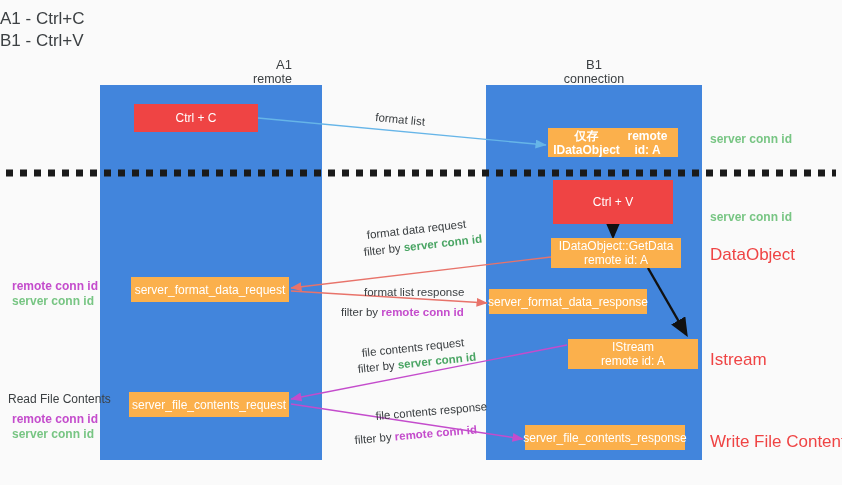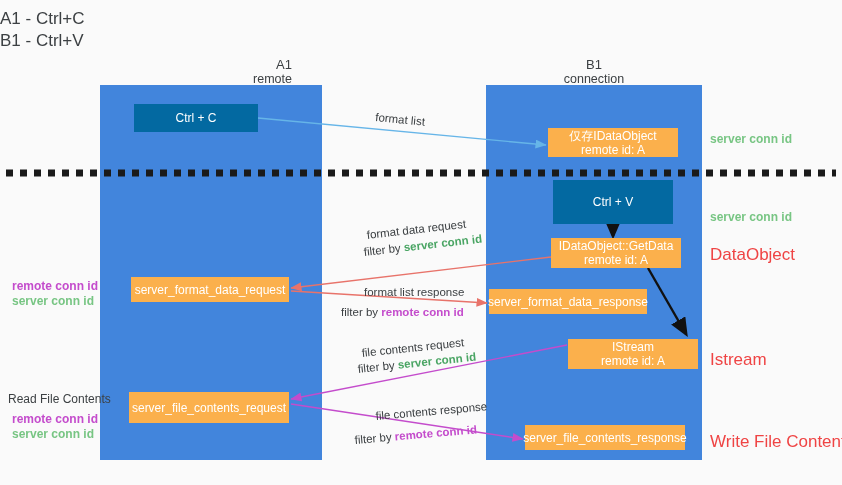--- a/index.html
+++ b/index.html
@@ -31,21 +31,21 @@
   .node{
     position:absolute;
     display:flex;align-items:center;justify-content:center;
     text-align:center;
     color:#ffffff;
     font-size:12px;
     line-height:14px;
     box-sizing:border-box;
     padding:2px 4px;
   }
-  .node.green{background:#0369a1;}
+  .node.green{background:#ef4444;}
   .node.orange{background:#fbb04c;}
 
   .edge-label{
     position:absolute;
     font-size:11.5px;
     line-height:14px;
     color:#3c4043;
     white-space:nowrap;
     transform-origin:left top;
   }
@@ -113,21 +113,21 @@
   </div>
   <div class="abs col-head" style="left:513px;top:58px;width:162px;">
     <div class="big">B1</div>
     <div>connection</div>
   </div>
 
   <div class="node green" style="left:134px;top:104px;width:124px;height:28px;">
     <span>Ctrl + C</span>
   </div>
 
-  <div class="node orange" style="left:548px;top:128px;width:130px;height:29px;flex-direction:column;">
+  <div class="node orange" style="left:548px;top:128px;width:130px;height:29px;flex-direction:row;font-weight:bold;">
     <span>仅存IDataObject</span>
     <span>remote id: A</span>
   </div>
 
   <div class="node green" style="left:553px;top:180px;width:120px;height:44px;">
     <span>Ctrl + V</span>
   </div>
 
   <div class="node orange" style="left:551px;top:238px;width:130px;height:30px;flex-direction:column;">
     <span>IDataObject::GetData</span>
@@ -140,21 +140,21 @@
 
   <div class="node orange" style="left:489px;top:289px;width:158px;height:25px;">
     <span>server_format_data_response</span>
   </div>
 
   <div class="node orange" style="left:568px;top:339px;width:130px;height:30px;flex-direction:column;">
     <span>IStream</span>
     <span>remote id: A</span>
   </div>
 
-  <div class="node orange" style="left:129px;top:392px;width:160px;height:31px;">
+  <div class="node orange" style="left:129px;top:392px;width:160px;height:25px;">
     <span>server_file_contents_request</span>
   </div>
 
   <div class="node orange" style="left:525px;top:425px;width:160px;height:25px;">
     <span>server_file_contents_response</span>
   </div>
 
   <div class="edge-label" style="left:376px;top:110px;transform:rotate(5.5deg);">format list</div>
 
   <div class="edge-label" style="left:366px;top:228px;transform:rotate(-6.5deg);">format data request</div>

